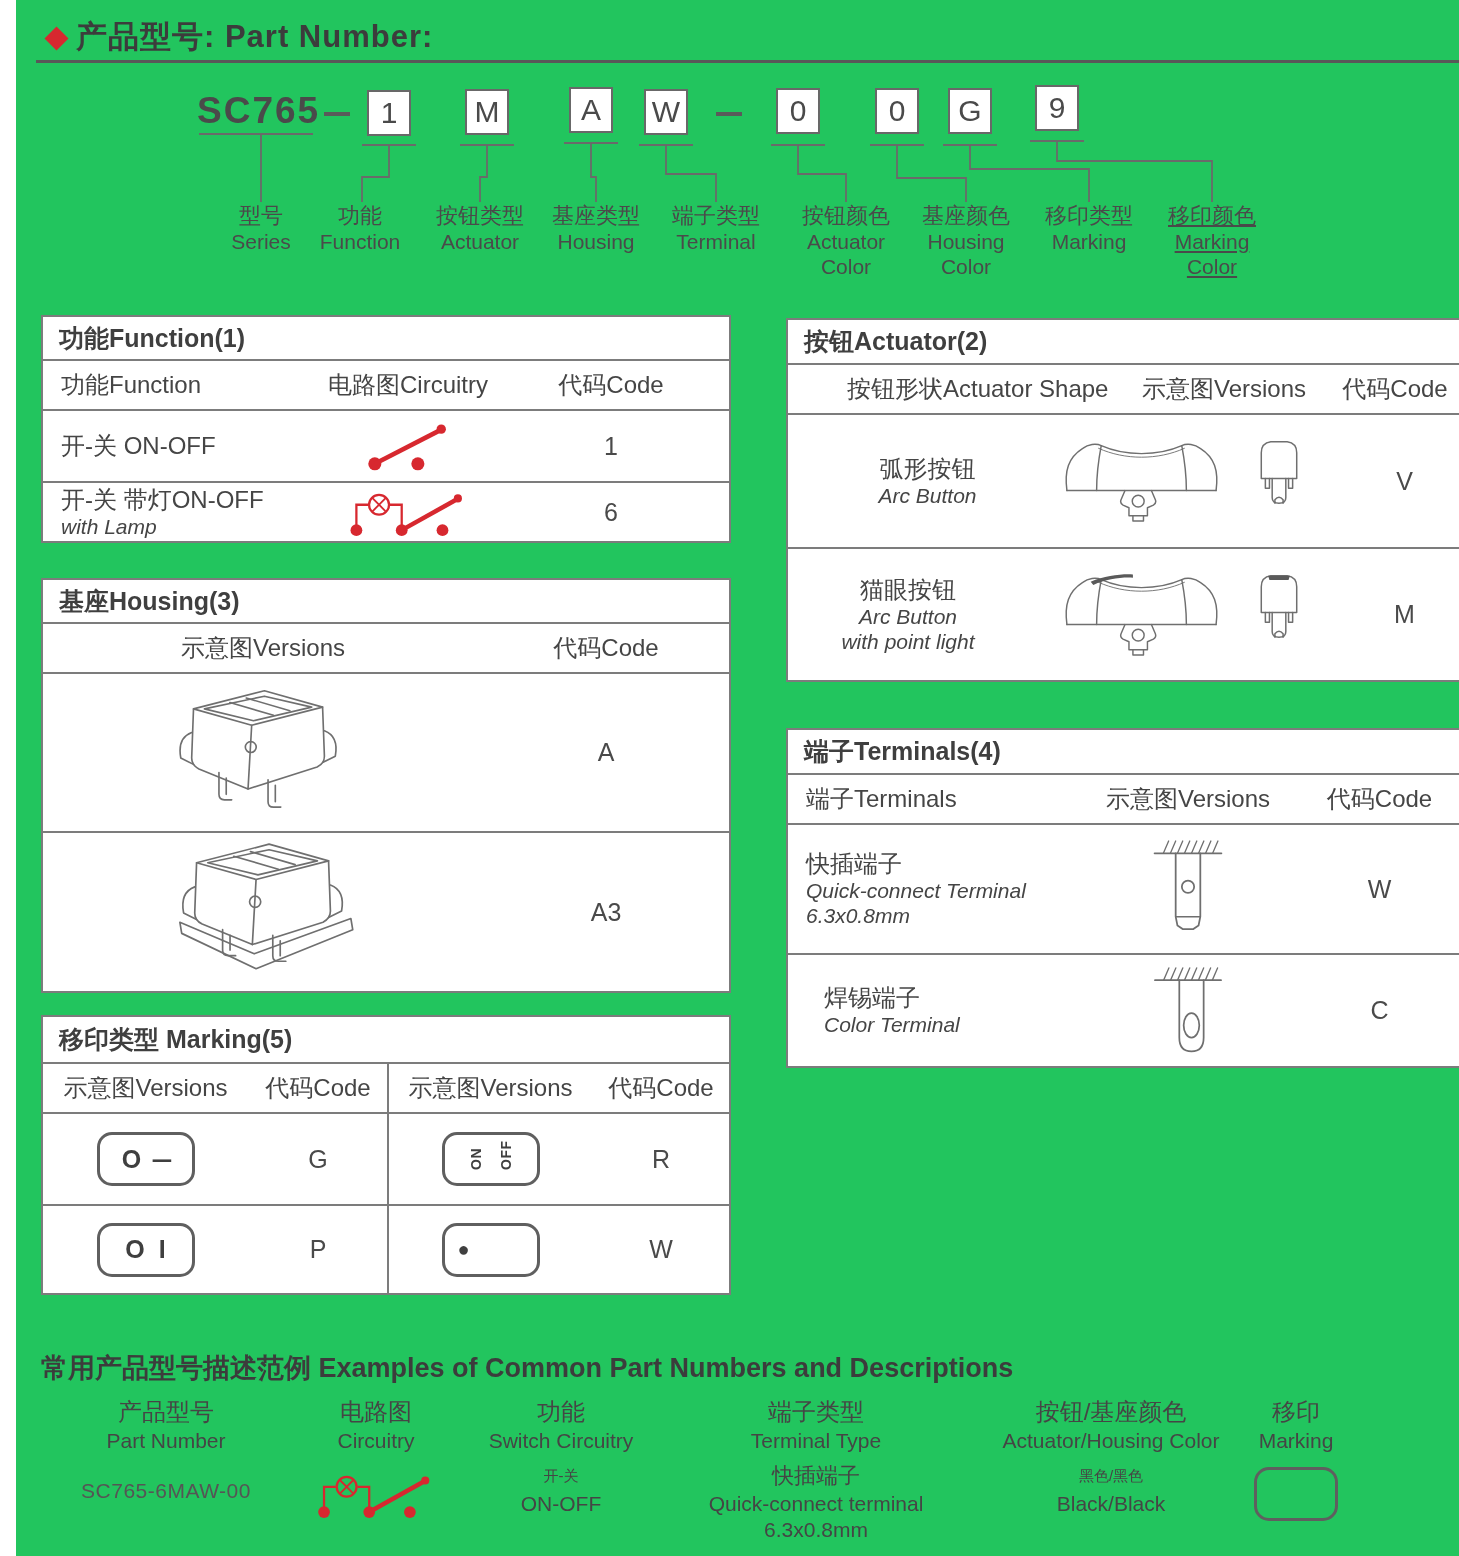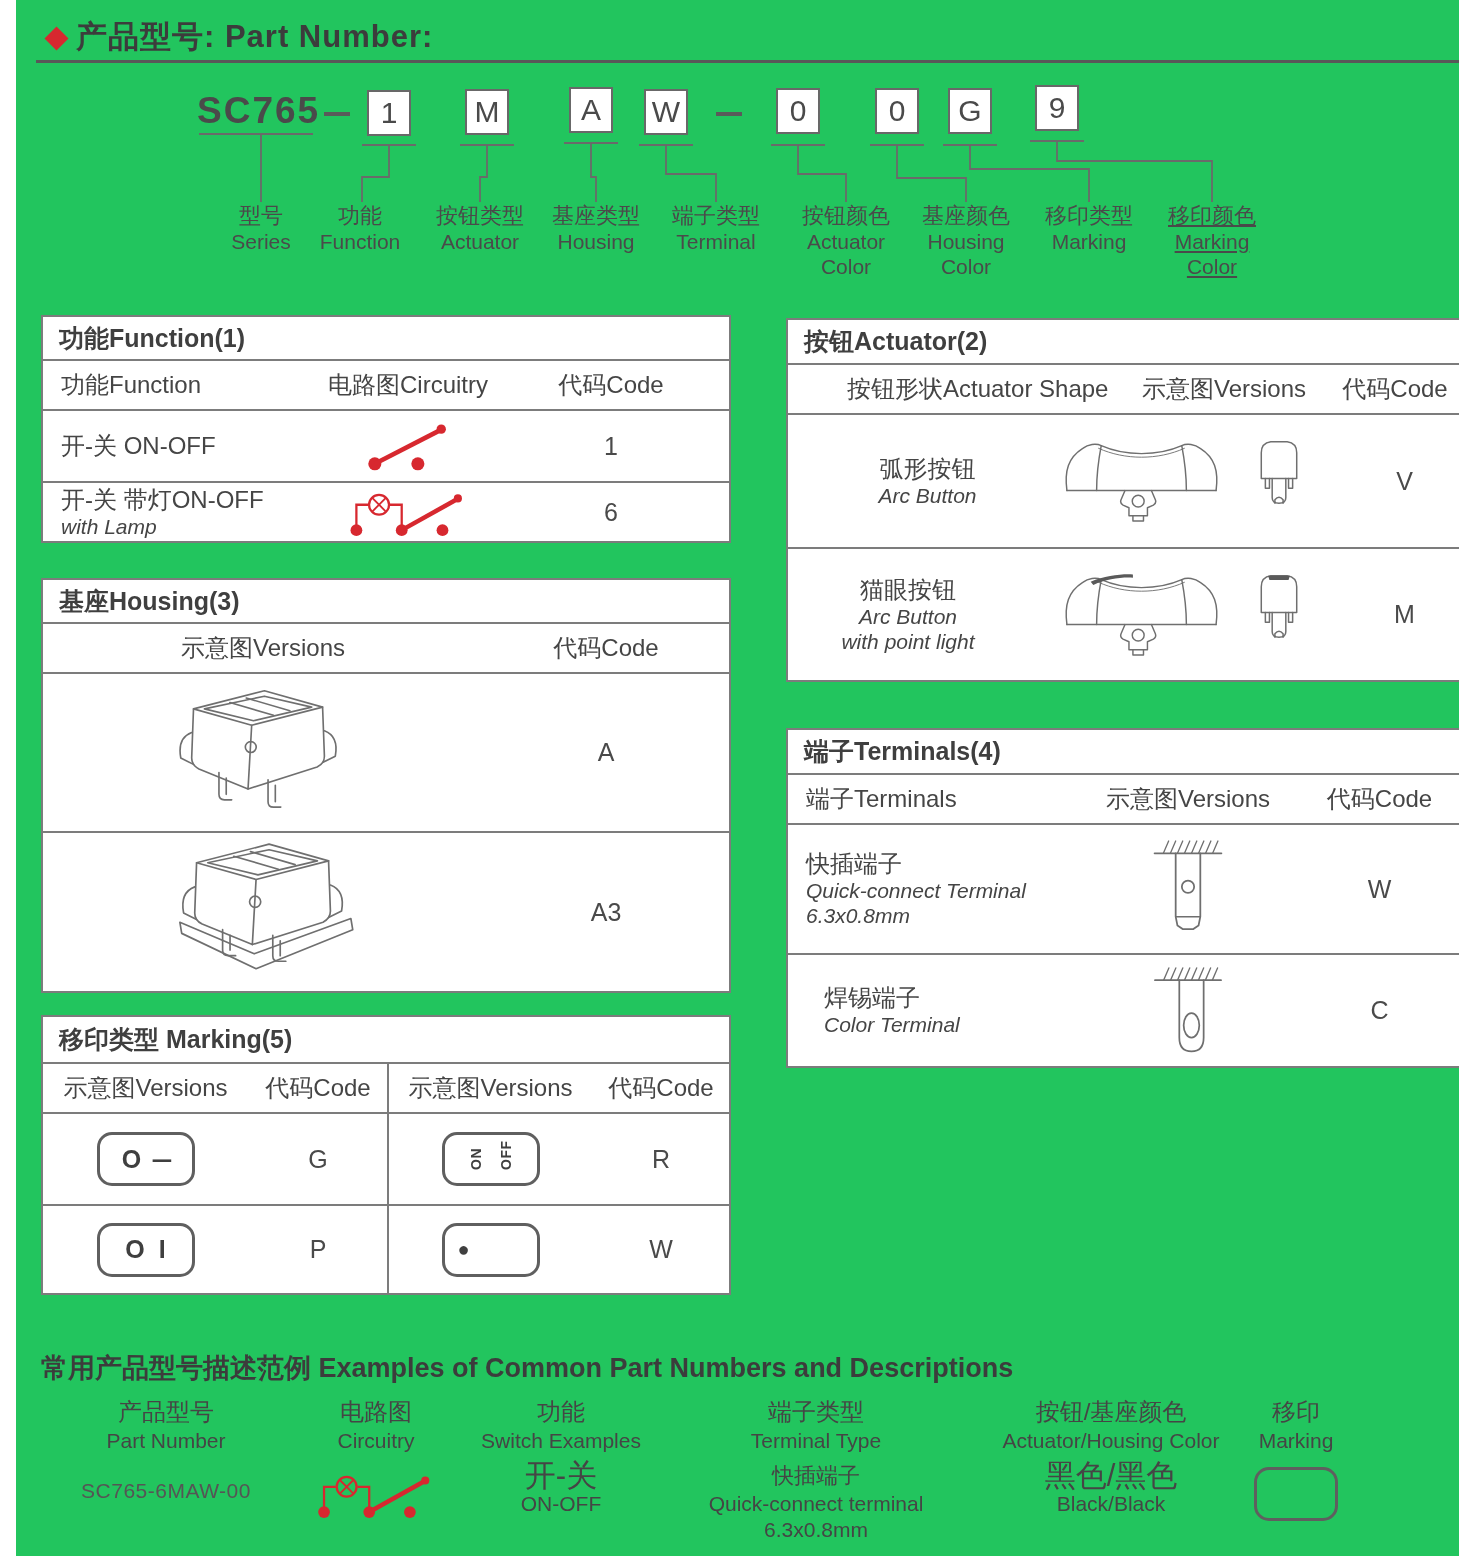--- a/index.html
+++ b/index.html
@@ -37,21 +37,21 @@
            display:flex;align-items:center;justify-content:center;gap:14px;background:#fff;}
   .mk-big{font-size:25px;font-weight:bold;color:#3f3f3f;}
   .mk-rot{transform:rotate(-90deg);font-size:14px;font-weight:bold;width:22px;text-align:center;letter-spacing:0.5px;color:#3f3f3f;}
   .mk-dot-rect{justify-content:flex-start;padding-left:13px;gap:0;}
   .mk-divider{position:absolute;top:47px;bottom:0;left:344px;width:2px;background:#7c7c7c;}
   
   .ex-title{position:absolute;left:25px;top:1350px;font-size:27px;font-weight:bold;color:#3c3c3c;}
   .ex-col{position:absolute;top:1396px;text-align:center;color:#454545;}
   .ex-col .zh{font-size:24px;line-height:32px;display:block;}
   .ex-col .en{font-size:21px;line-height:25px;display:block;}
-  .ex-val-zh{font-size:31px;line-height:30px;display:block;margin-top:8px;}
+  .ex-val-zh{font-size:15px;line-height:30px;display:block;margin-top:8px;}
   .ex-val-en{font-size:21px;line-height:26px;display:block;}
   .ex-pn{font-size:21px;letter-spacing:0.5px;color:#555;display:block;margin-top:26px;}
   .ex-mark-rect{width:84px;height:54px;border:3px solid #5f5f5f;border-radius:15px;margin:14px auto 0;box-sizing:border-box;}
   svg{display:block;}
 </style>
 </head>
 <body>
 
 <div id="canvas">
 
@@ -425,21 +425,21 @@
         <circle cx="60" cy="52" r="6.5" stroke="none"></circle>
         <circle cx="105" cy="52" r="6.5" stroke="none"></circle>
         <line x1="60" y1="52" x2="121" y2="18" stroke-width="5"></line>
         <circle cx="122" cy="17" r="4.5" stroke="none"></circle>
       </g>
     </svg>
   </div>
 
   <div class="ex-col" style="left:445px;width:200px;">
     <span class="zh">功能</span>
-    <span class="en">Switch Examples</span>
+    <span class="en">Switch Circuitry</span>
     <span class="ex-val-zh">开-关</span>
     <span class="ex-val-en">ON-OFF</span>
   </div>
 
   <div class="ex-col" style="left:660px;width:280px;">
     <span class="zh">端子类型</span>
     <span class="en">Terminal Type</span>
     <span class="ex-val-zh" style="font-size:22px;">快插端子</span>
     <span class="ex-val-en">Quick-connect terminal</span>
     <span class="ex-val-en">6.3x0.8mm</span>

